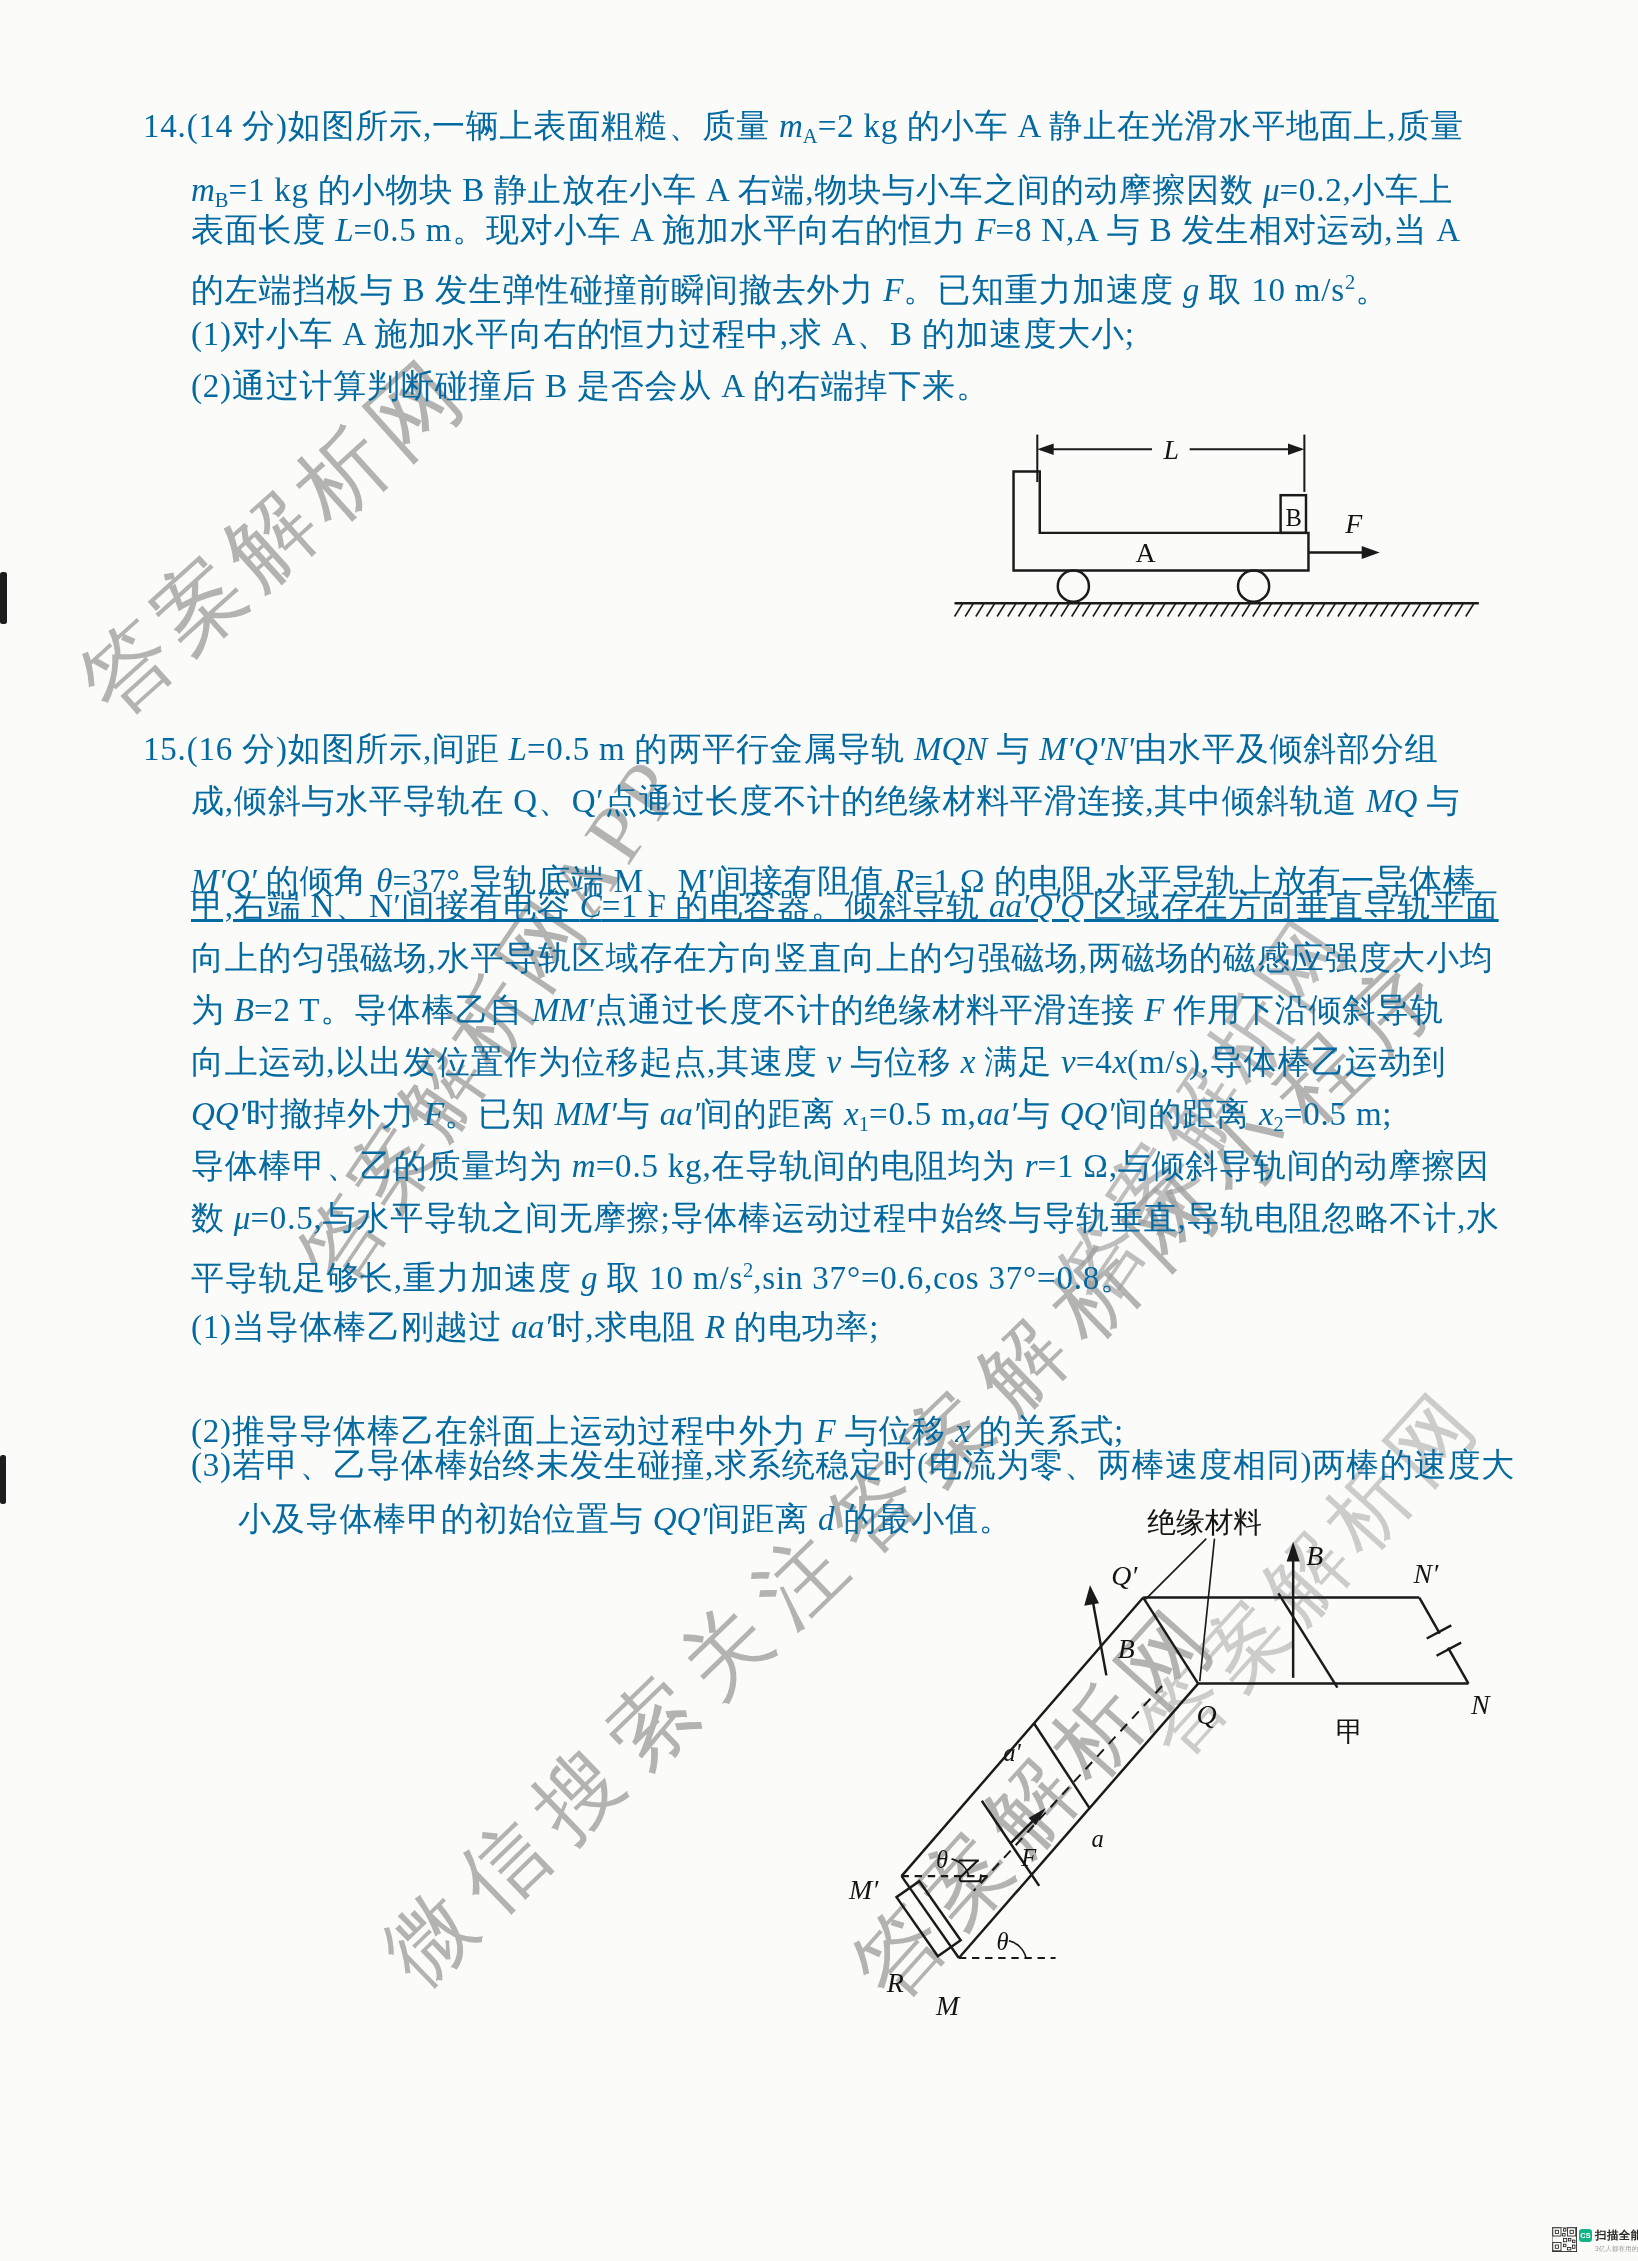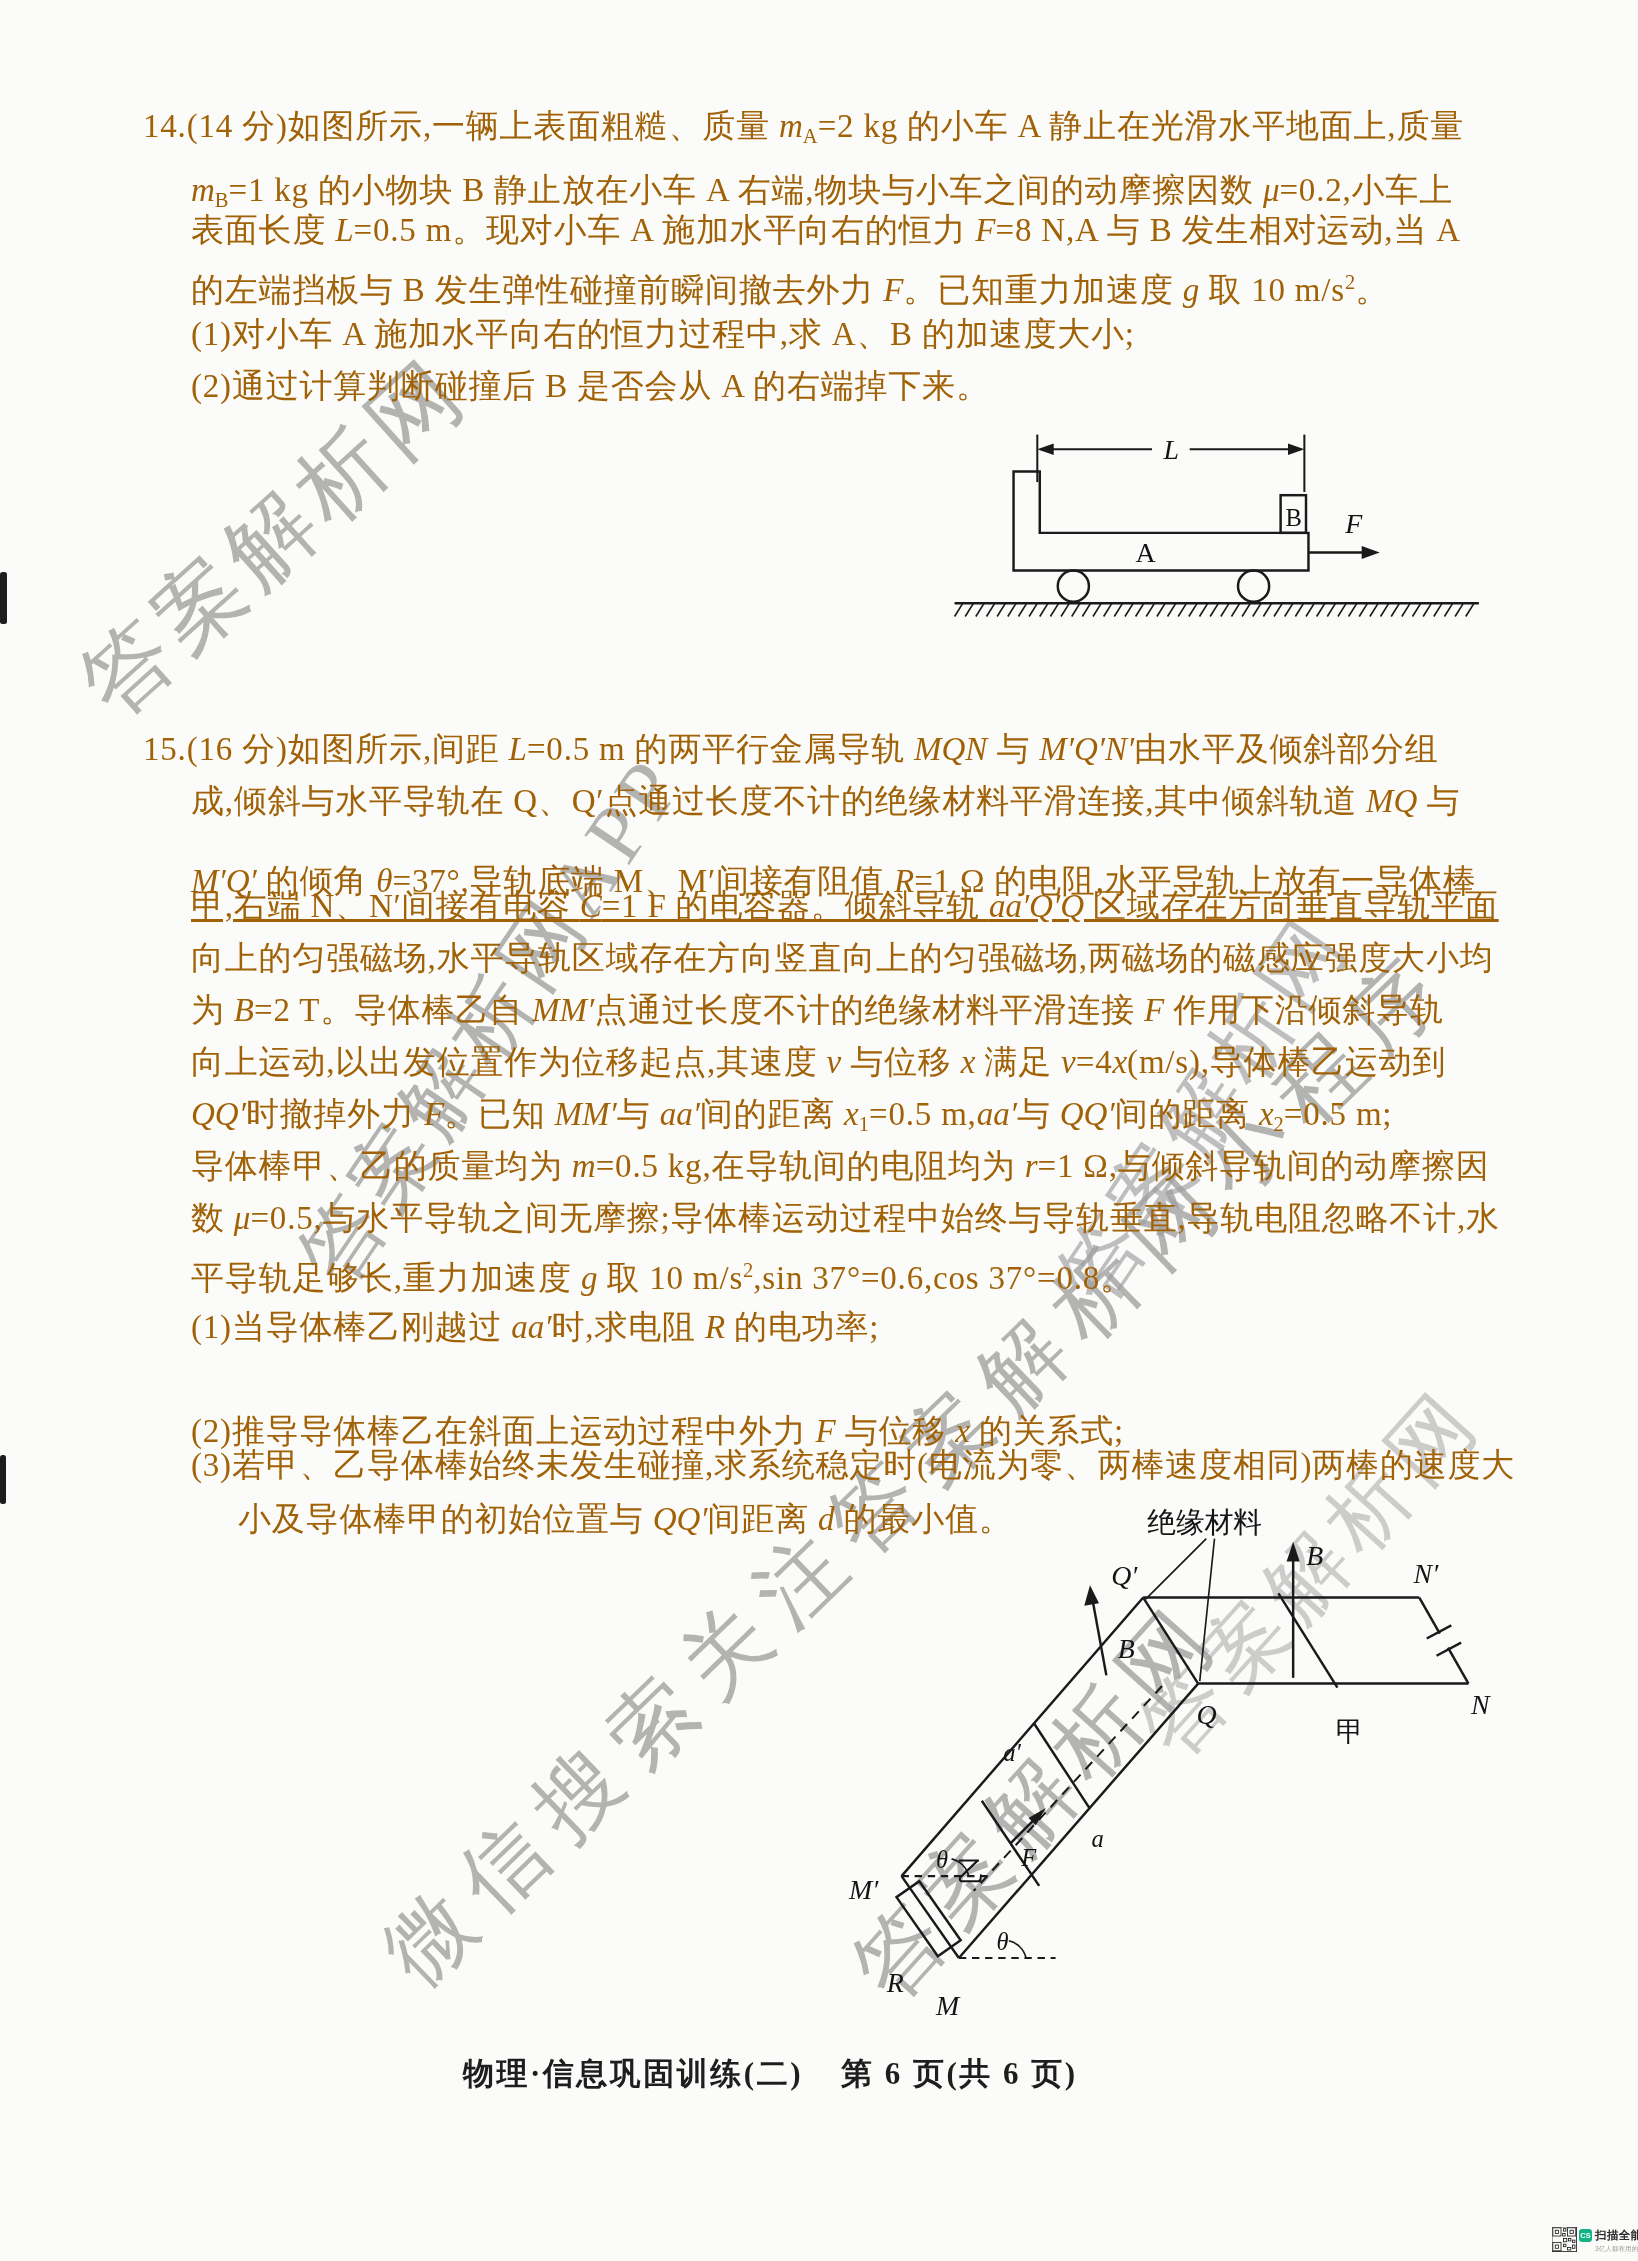--- a/index.html
+++ b/index.html
@@ -5,21 +5,21 @@
   html,body{margin:0;padding:0;background:#888;}
   .page{
     position:relative;width:1639px;height:2261px;margin:0 auto;
     background:#fbfbf9;overflow:hidden;
     font-family:"Liberation Serif","DejaVu Serif",serif;
     color:#161616;
   }
   
   .tline{
     position:absolute;left:143px;height:52px;line-height:52px;
-    font-size:33px;letter-spacing:0.8px;white-space:nowrap;color:#a16207;
+    font-size:33px;letter-spacing:0.8px;white-space:nowrap;color:#0369a1;
   }
   .seg-i{font-style:italic;letter-spacing:0;}
   .seg-s{font-size:20.5px;vertical-align:-5.7px;letter-spacing:0;}
   .seg-p{font-size:20.5px;vertical-align:12.3px;letter-spacing:0;}
   
   .wm{
     position:absolute;white-space:nowrap;color:#9f9f9f;opacity:.78;
     font-family:"Liberation Serif","DejaVu Serif",serif;
     transform-origin:center center;pointer-events:none;
   }
@@ -186,23 +186,20 @@
     <text x="196" y="550" font-size="30" class="svgit">θ</text>
 
     <line x1="80" y1="460" x2="150" y2="560" stroke-width="3"></line>
     <rect x="69" y="495" width="88" height="34" transform="rotate(55 113 512)" fill="#fbfbf9" stroke-width="3"></rect>
     <text x="62" y="602" font-size="34" class="svgit">R</text>
 
     <text x="16" y="488" font-size="34" class="svgit">M′</text>
     <text x="122" y="630" font-size="34" class="svgit">M</text>
   </svg>
 
-  <div class="footer">
-    <span>物理·信息巩固训练(二)</span><span class="gap"></span><span>第 6 页(共 6 页)</span>
-  </div>
 
   <div class="badge">
     <svg class="qr" width="24.6" height="24.6" viewBox="0 0 30 30">
       <rect x="0" y="0" width="30" height="30" fill="#fff" stroke="none"></rect>
       <g fill="#333" stroke="none">
         <rect x="1" y="1" width="10" height="10"></rect>
           <rect x="19" y="1" width="10" height="10"></rect>
         <rect x="1" y="19" width="10" height="10"></rect>
         <rect x="4" y="4" width="4" height="4" fill="#fff"></rect>
           <rect x="22" y="4" width="4" height="4" fill="#fff"></rect>

